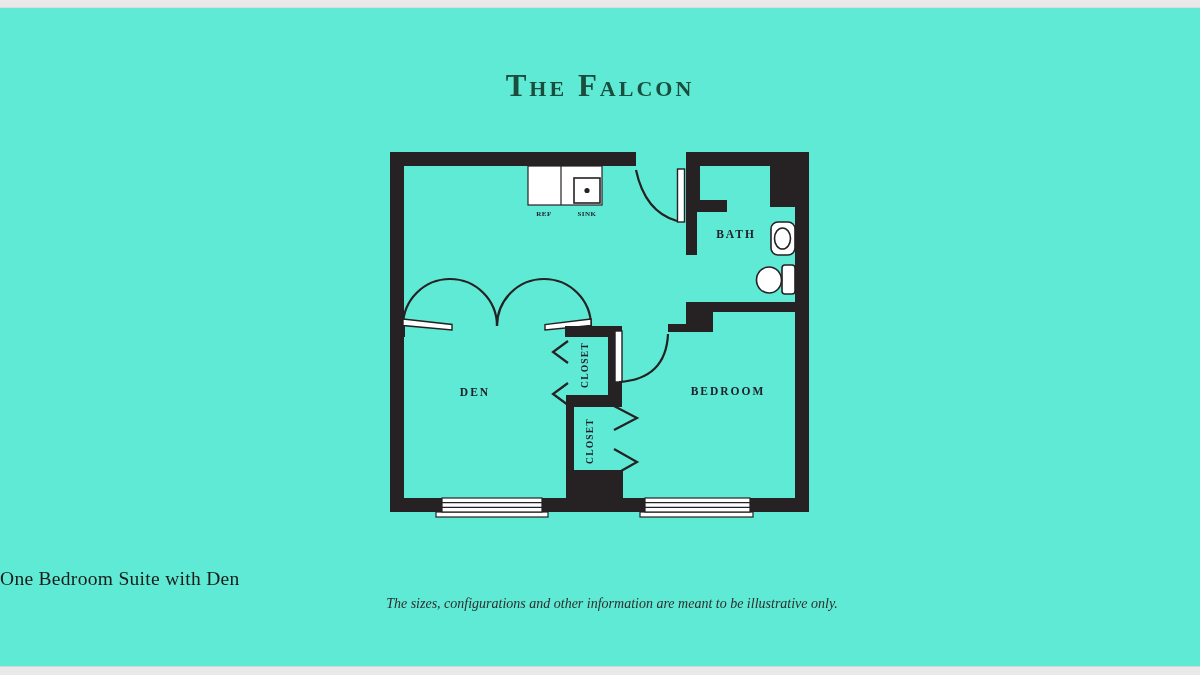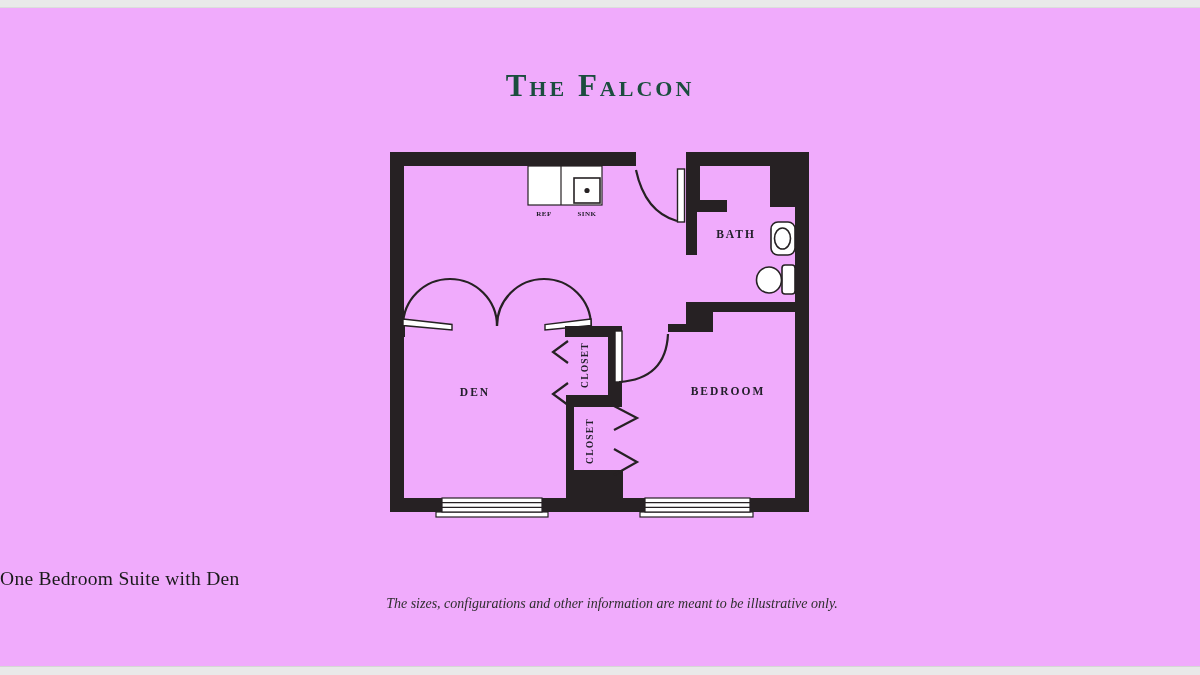--- a/index.html
+++ b/index.html
@@ -1,16 +1,16 @@
 <!DOCTYPE html>
 <html style="--title-green: #1b4d3e; --wall: #262123; --label-ink: #23202b;"><head>
 <meta charset="utf-8">
 <style>
   html,body{margin:0;padding:0;background:#fff;}
-  .stage{position:relative;width:1200px;height:675px;background:#f0abfc;overflow:hidden;
+  .stage{position:relative;width:1200px;height:675px;background:#5eead4;overflow:hidden;
          font-family:"Liberation Serif",serif;}
   .edge-strip{position:absolute;left:0;width:100%;background:#e9e9e9;}
   .edge-strip.top{top:0;height:7px;border-bottom:1px solid #dcdcdc;}
   .edge-strip.bottom{bottom:0;height:8px;border-top:1px solid #d6d6d6;}
   .title{position:absolute;top:68px;left:0;width:100%;text-align:center;
          font-variant:small-caps;font-weight:700;font-size:31px;letter-spacing:3px;
          color:var(--title-green,#1b4d3e);}
   .plan-svg{position:absolute;left:385px;top:145px;width:430px;height:380px;}
   .wall{fill:var(--wall,#262123);}
   .fixture{fill:#ffffff;stroke:var(--wall,#262123);stroke-width:1.6;}

